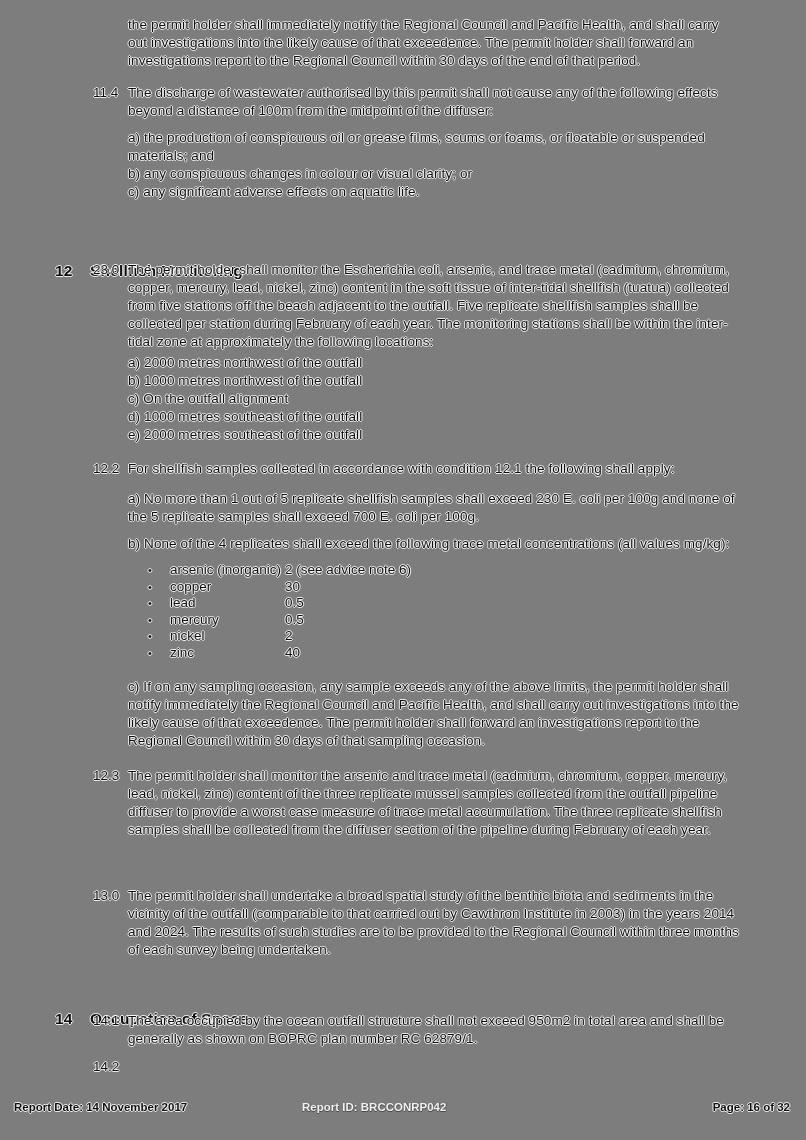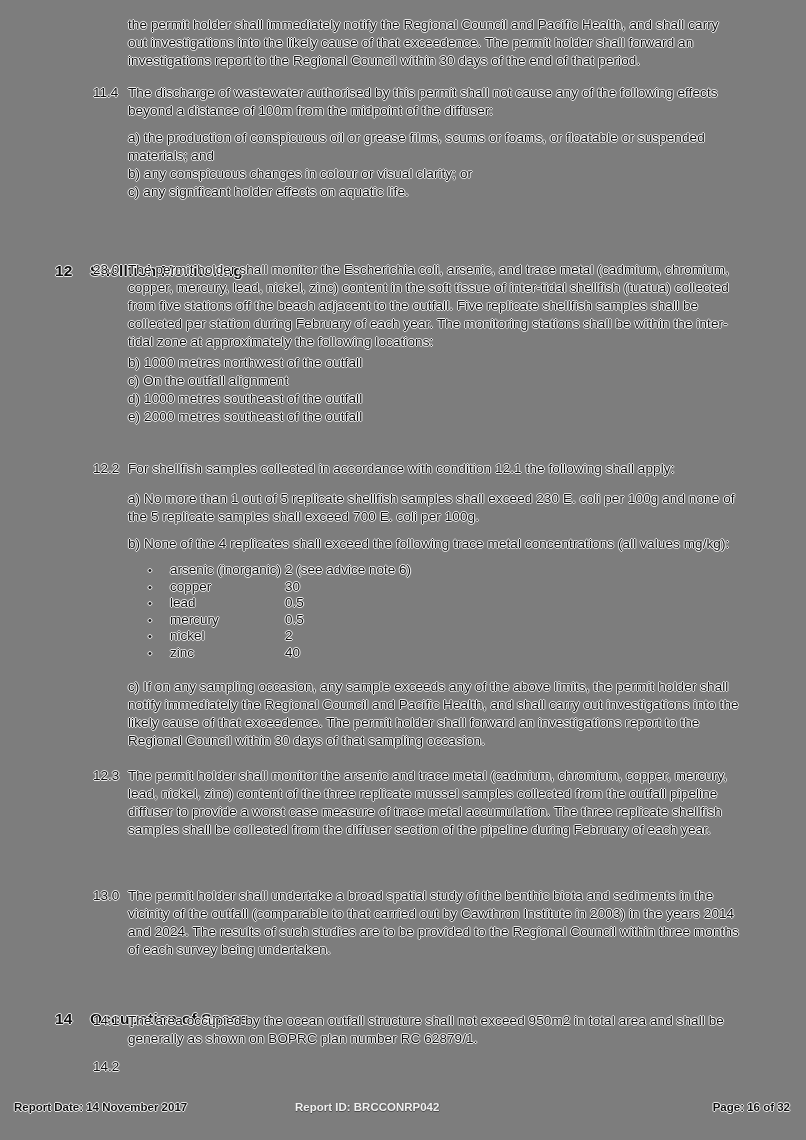--- a/index.html
+++ b/index.html
@@ -48,48 +48,49 @@
   .metal-row .bullet { width:22px; }
   .metal-row .bullet::before { content:"•"; font-size:11px; }
   .metal-row .m-name { width:115px; }
   .metal-row .m-val { flex:1; }
 
   .footer {
     position:absolute; left:0; right:0; top:1100px; height:20px;
     font-size:11.5px; font-weight:bold; line-height:14px;
   }
   .f-left  { position:absolute; left:14px; }
-  .f-center{ position:absolute; left:295px; color:#f2f2f2;
+  .f-center{ position:absolute; left:302px; color:#f2f2f2;
              text-shadow:0 1px 0 rgba(40,40,40,.6), 1px 0 0 rgba(40,40,40,.4); }
   .f-right { position:absolute; right:16px; }
 </style>
 </head>
 <body>
 
 <div class="page">
 
   <div class="body halo" style="top:16px">the permit holder shall immediately notify the Regional Council and Pacific Health, and shall carry out investigations into the likely cause of that exceedence. The permit holder shall forward an investigations report to the Regional Council within 30 days of the end of that period.</div>
 
   <div class="num halo" style="top:84px">11.4</div>
   <div class="body halo" style="top:84px">The discharge of wastewater authorised by this permit shall not cause any of the following effects beyond a distance of 100m from the midpoint of the diffuser:</div>
 
   <div class="body halo list" style="top:129px">
     <div>a) the production of conspicuous oil or grease films, scums or foams, or floatable or suspended materials; and</div>
     <div>b) any conspicuous changes in colour or visual clarity; or</div>
-    <div>c) any significant holder effects on aquatic life.</div>
+    <div>c) any significant adverse effects on aquatic life.</div>
   </div>
 
   <div class="heading halo" style="top:222px">
     <span class="h-num">12</span><span class="h-title">Shellfish Monitoring</span>
   </div>
 
   <div class="num halo" style="top:261px">23.0</div>
   <div class="body halo" style="top:261px">The permit holder shall monitor the Escherichia coli, arsenic, and trace metal (cadmium, chromium, copper, mercury, lead, nickel, zinc) content in the soft tissue of inter-tidal shellfish (tuatua) collected from five stations off the beach adjacent to the outfall. Five replicate shellfish samples shall be collected per station during February of each year. The monitoring stations shall be within the inter-tidal zone at approximately the following locations:</div>
 
   <div class="body halo list" style="top:354px">
+    <div>a) 2000 metres northwest of the outfall</div>
     <div>b) 1000 metres northwest of the outfall</div>
     <div>c) On the outfall alignment</div>
     <div>d) 1000 metres southeast of the outfall</div>
     <div>e) 2000 metres southeast of the outfall</div>
   </div>
 
   <div class="num halo" style="top:460px">12.2</div>
   <div class="body halo" style="top:460px">For shellfish samples collected in accordance with condition 12.1 the following shall apply:</div>
 
   <div class="body halo" style="top:490px">a) No more than 1 out of 5 replicate shellfish samples shall exceed 230 E. coli per 100g and none of the 5 replicate samples shall exceed 700 E. coli per 100g.</div>

